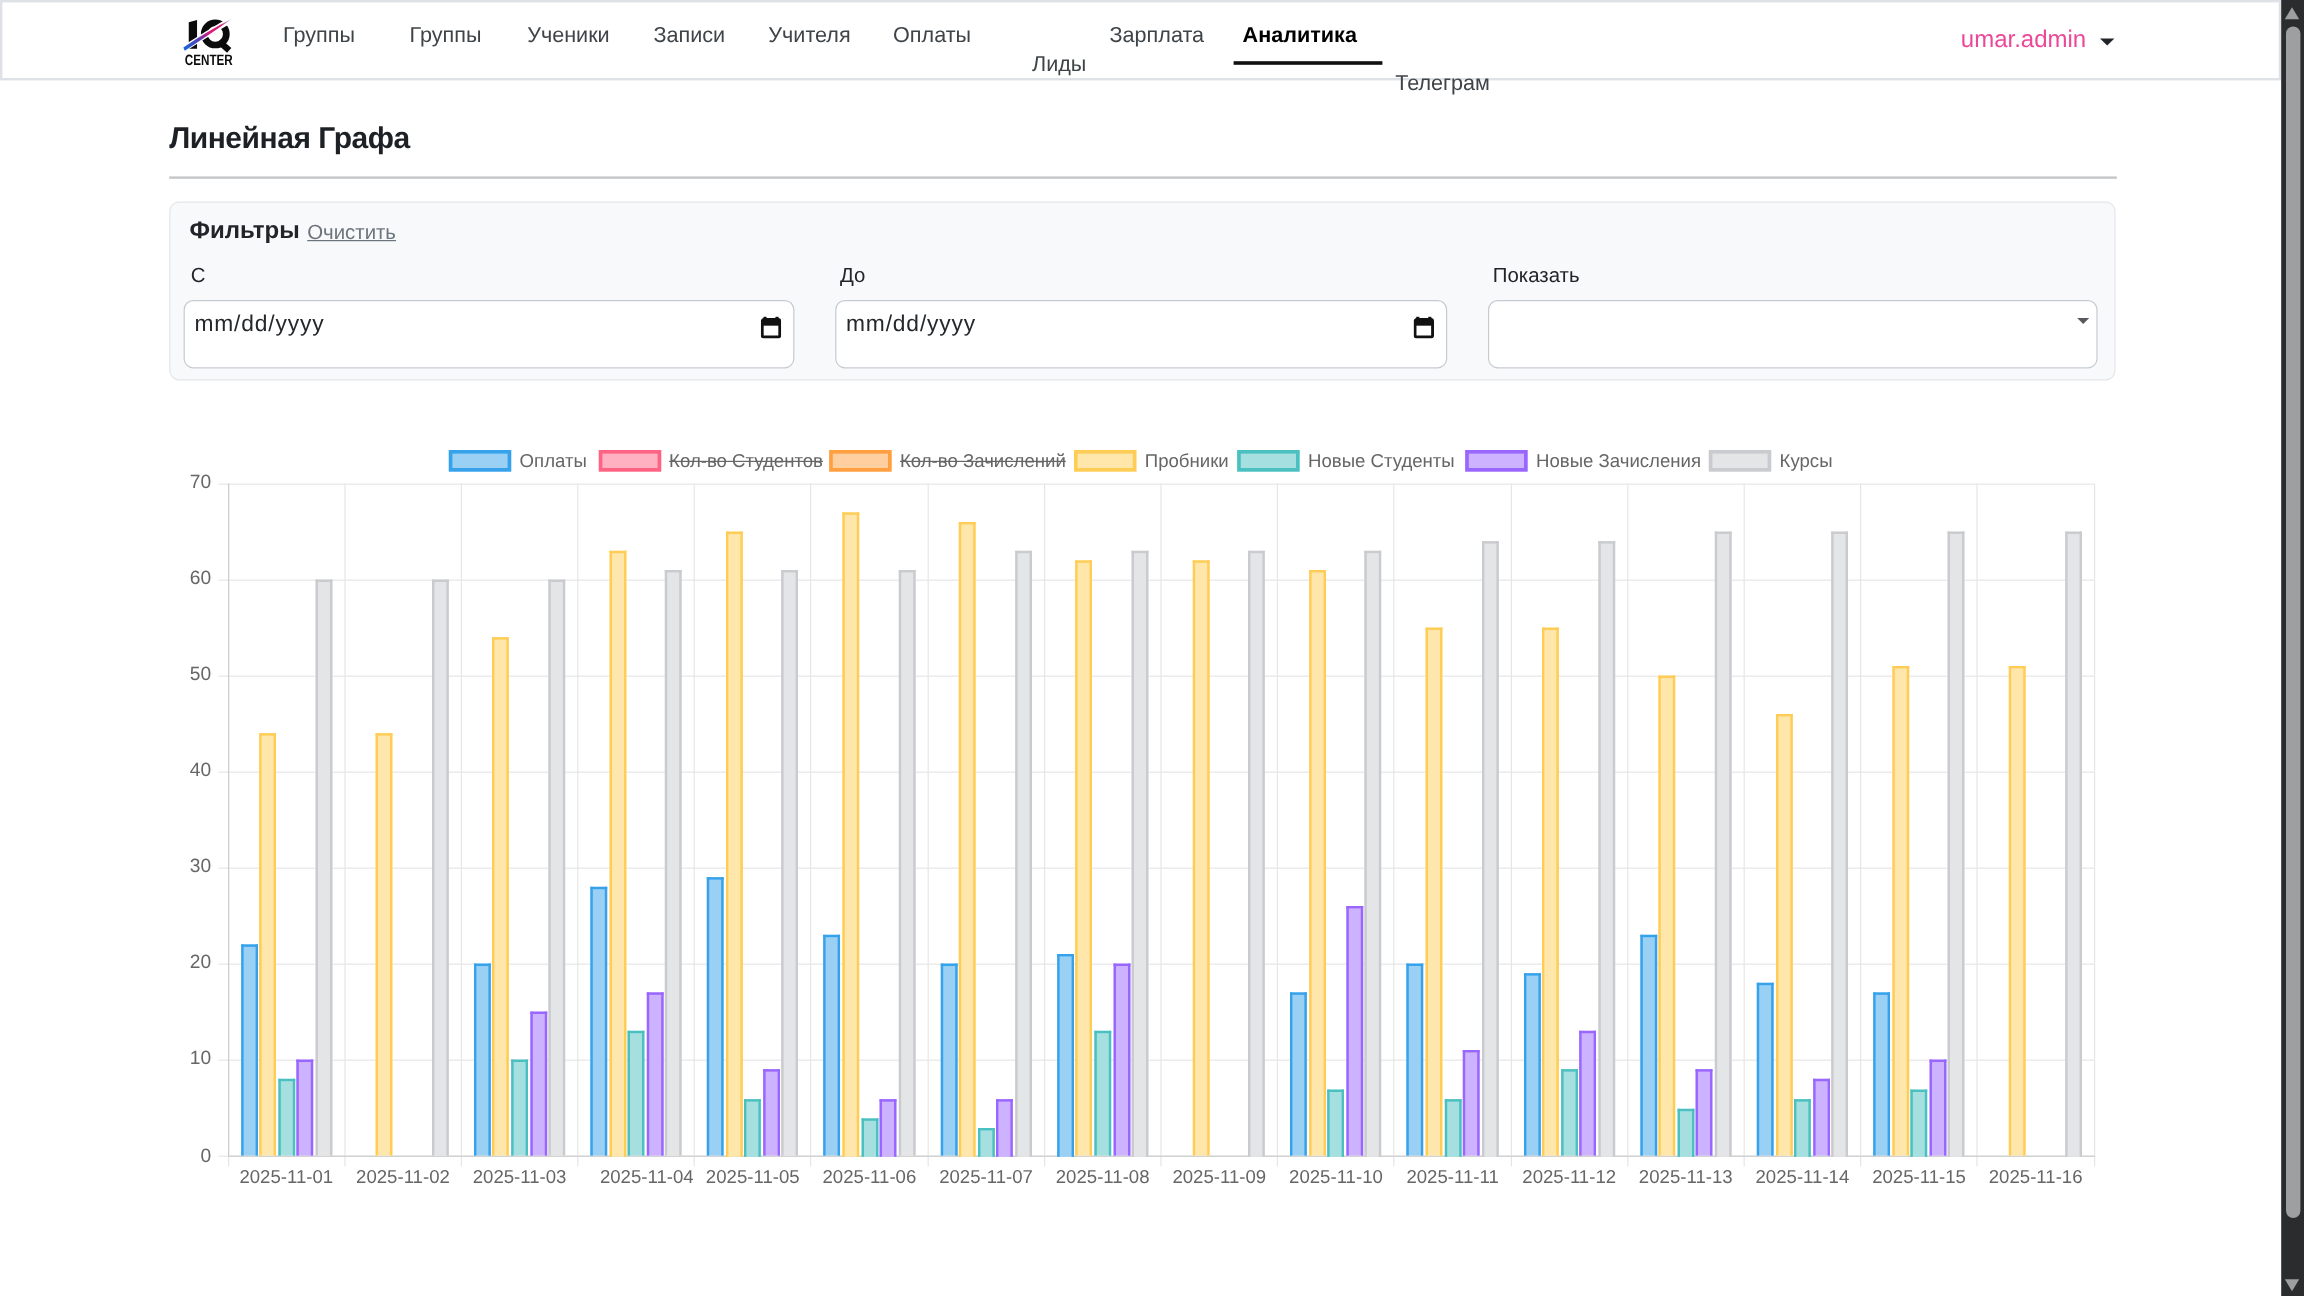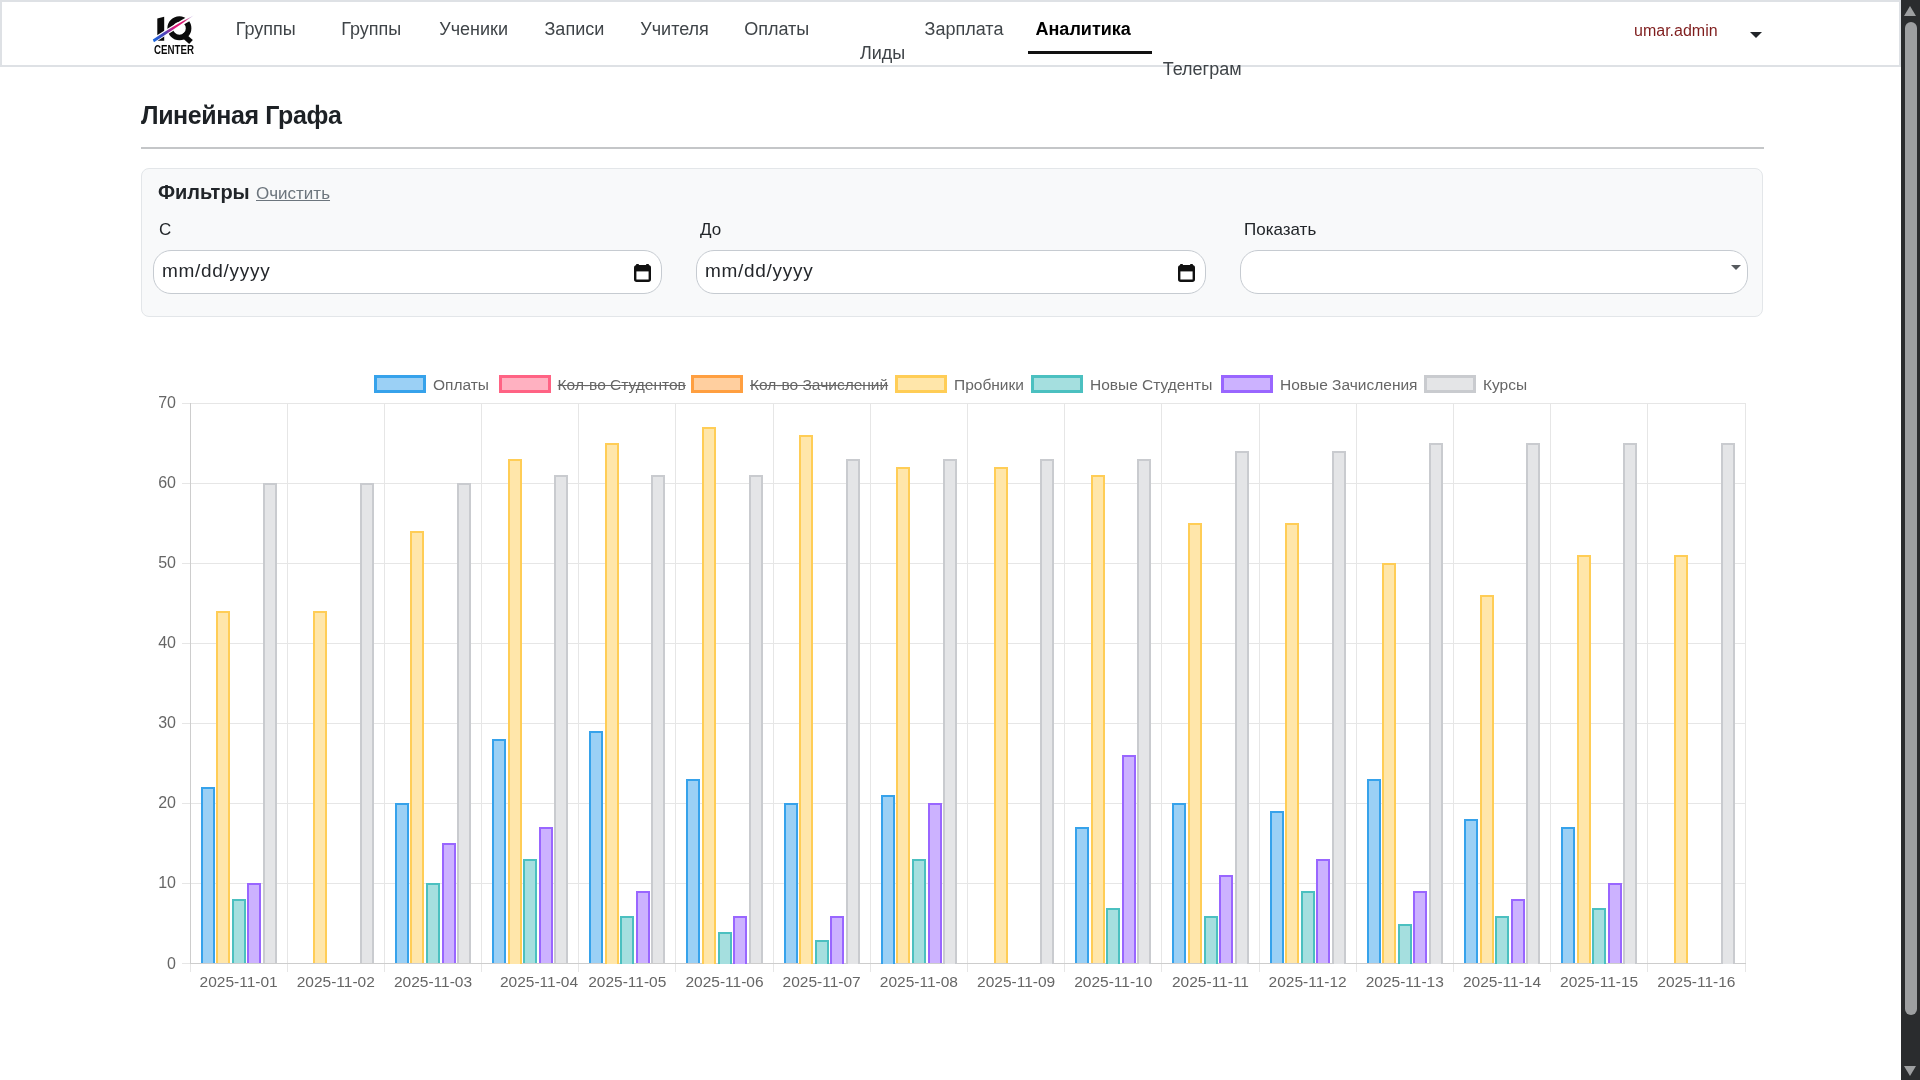--- a/index.html
+++ b/index.html
@@ -6,38 +6,38 @@
   * { margin:0; padding:0; box-sizing:border-box; }
   html,body { width:1920px; height:1080px; overflow:hidden; background:#fff;
               font-family:"Liberation Sans", sans-serif; }
 
   
   .navbar { position:absolute; left:0; top:0; width:1901px; height:67px; background:#fff;
             border:2px solid #dee1e5; }
   .navlink { position:absolute; top:17px; font-size:18px; color:#3f4448; white-space:nowrap; }
   .navlink.active { font-weight:bold; color:#000; }
   .nav-underline { position:absolute; left:1026px; top:49px; width:124px; height:2.5px; background:#111; }
-  .user { position:absolute; left:1632px; top:20px; font-size:16px; color:#7f1d1d; }
+  .user { position:absolute; left:1632px; top:20px; font-size:20px; color:#ec4899; }
   .caret-down { position:absolute; left:1748px; top:30px; width:0; height:0;
                 border-left:6.5px solid transparent; border-right:6.5px solid transparent;
                 border-top:6.5px solid #212529; }
 
   
   .title { position:absolute; left:141px; top:101px; font-size:25px; font-weight:bold; letter-spacing:-0.4px; color:#1d2125; }
   .hr { position:absolute; left:141px; top:147px; width:1623px; height:1.6px; background:#c4c6c8; }
 
   
   .card { position:absolute; left:141px; top:168px; width:1622px; height:149px;
           background:#f8f9fa; border:1px solid #e3e6e9; border-radius:8px; }
   .fil-h { position:absolute; left:158px; top:181px; font-size:20px; font-weight:bold; color:#212529; }
   .fil-clear { position:absolute; left:256px; top:184px; font-size:17px; color:#6c757d;
                text-decoration:underline; }
   .flabel { position:absolute; top:220px; font-size:17px; color:#212529; }
-  .finput { position:absolute; top:250px; height:44px; background:#fff;
-            border:1px solid #c6cbd1; border-radius:18px; }
+  .finput { position:absolute; top:250px; height:57px; background:#fff;
+            border:1px solid #c6cbd1; border-radius:8px; }
   .ph { position:absolute; left:8px; top:9px; font-size:19px; letter-spacing:0.7px; color:#24272b; }
   .calicon { position:absolute; right:10px; top:12px; }
   .sel-caret { position:absolute; left:1731px; top:265px; width:0; height:0;
                border-left:5px solid transparent; border-right:5px solid transparent;
                border-top:5.5px solid #565a5e; }
 
   
   .hgrid { position:absolute; height:1px; }
   .vgrid { position:absolute; width:1px; background:#e6e6e6; }
   .bar { position:absolute; border-style:solid; border-width:2px; border-bottom:none; }

